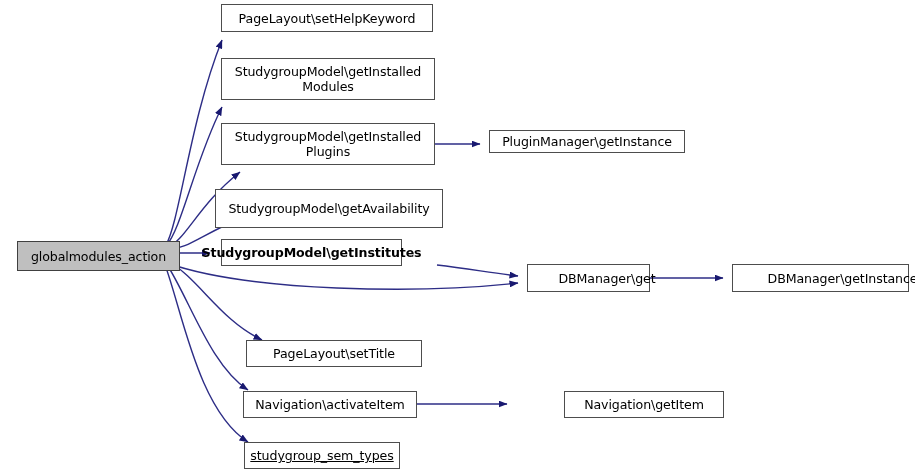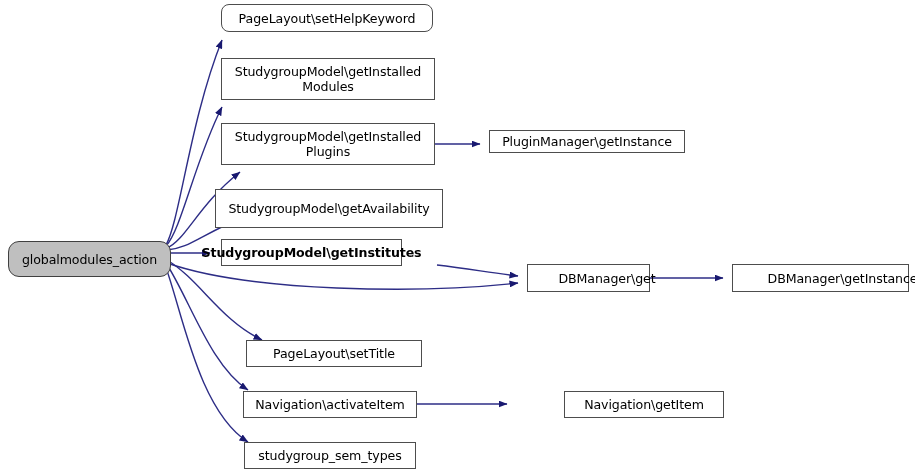--- a/index.html
+++ b/index.html
@@ -70,30 +70,30 @@
         <path d="M 166,263 C 190,300 210,365 248,390" fill="none" stroke="#2d2d86" stroke-width="1.4" marker-end="url(#arrowhead)"></path>
         <path d="M 165,265 C 182,310 198,410 248,442" fill="none" stroke="#2d2d86" stroke-width="1.4" marker-end="url(#arrowhead)"></path>
         <path d="M 435,144 L 480,144" fill="none" stroke="#2d2d86" stroke-width="1.4" marker-end="url(#arrowhead)"></path>
         <path d="M 437,265 C 470,269 492,273 518,276" fill="none" stroke="#2d2d86" stroke-width="1.4" marker-end="url(#arrowhead)"></path>
         <path d="M 650,278 L 723,278" fill="none" stroke="#2d2d86" stroke-width="1.4" marker-end="url(#arrowhead)"></path>
         <path d="M 417,404 L 507,404" fill="none" stroke="#2d2d86" stroke-width="1.4" marker-end="url(#arrowhead)"></path>
       </g>
   </svg>
 
   <div id="nodes">
-      <div class="node root" style="left: 8px; top: 241px; width: 163px; height: 36px; border-radius: 11px;"><span class="node-label">globalmodules_action</span></div>
-      <div class="node" style="left: 221px; top: 4px; width: 212px; height: 28px; border-radius: 8px;"><span class="node-label">PageLayout\setHelpKeyword</span></div>
+      <div class="node root" style="left: 17px; top: 241px; width: 163px; height: 30px;"><span class="node-label">globalmodules_action</span></div>
+      <div class="node" style="left: 221px; top: 4px; width: 212px; height: 28px;"><span class="node-label">PageLayout\setHelpKeyword</span></div>
       <div class="node" style="left: 221px; top: 58px; width: 214px; height: 42px;"><span class="node-label">StudygroupModel\getInstalled
 Modules</span></div>
       <div class="node" style="left: 221px; top: 123px; width: 214px; height: 42px;"><span class="node-label">StudygroupModel\getInstalled
 Plugins</span></div>
       <div class="node" style="left: 215px; top: 189px; width: 228px; height: 39px;"><span class="node-label">StudygroupModel\getAvailability</span></div>
       <div class="node" style="left: 221px; top: 239px; width: 181px; height: 27px; font-weight: bold;"><span class="node-label">StudygroupModel\getInstitutes</span></div>
       <div class="node" style="left: 246px; top: 340px; width: 176px; height: 27px;"><span class="node-label">PageLayout\setTitle</span></div>
       <div class="node" style="left: 243px; top: 391px; width: 174px; height: 27px;"><span class="node-label">Navigation\activateItem</span></div>
-      <div class="node" style="left: 244px; top: 442px; width: 172px; height: 27px;"><span class="node-label">studygroup_sem_types</span></div>
+      <div class="node" style="left: 244px; top: 442px; width: 156px; height: 27px; text-decoration: underline;"><span class="node-label">studygroup_sem_types</span></div>
       <div class="node" style="left: 489px; top: 130px; width: 196px; height: 23px;"><span class="node-label">PluginManager\getInstance</span></div>
       <div class="node" style="left: 527px; top: 264px; width: 123px; height: 28px; padding-left: 37px;"><span class="node-label">DBManager\get</span></div>
       <div class="node" style="left: 732px; top: 264px; width: 177px; height: 28px; padding-left: 44px;"><span class="node-label">DBManager\getInstance</span></div>
       <div class="node" style="left: 516px; top: 391px; width: 160px; height: 27px; margin-left: 48px;"><span class="node-label">Navigation\getItem</span></div>
     </div>
 
 </div>
 
 </body></html>

